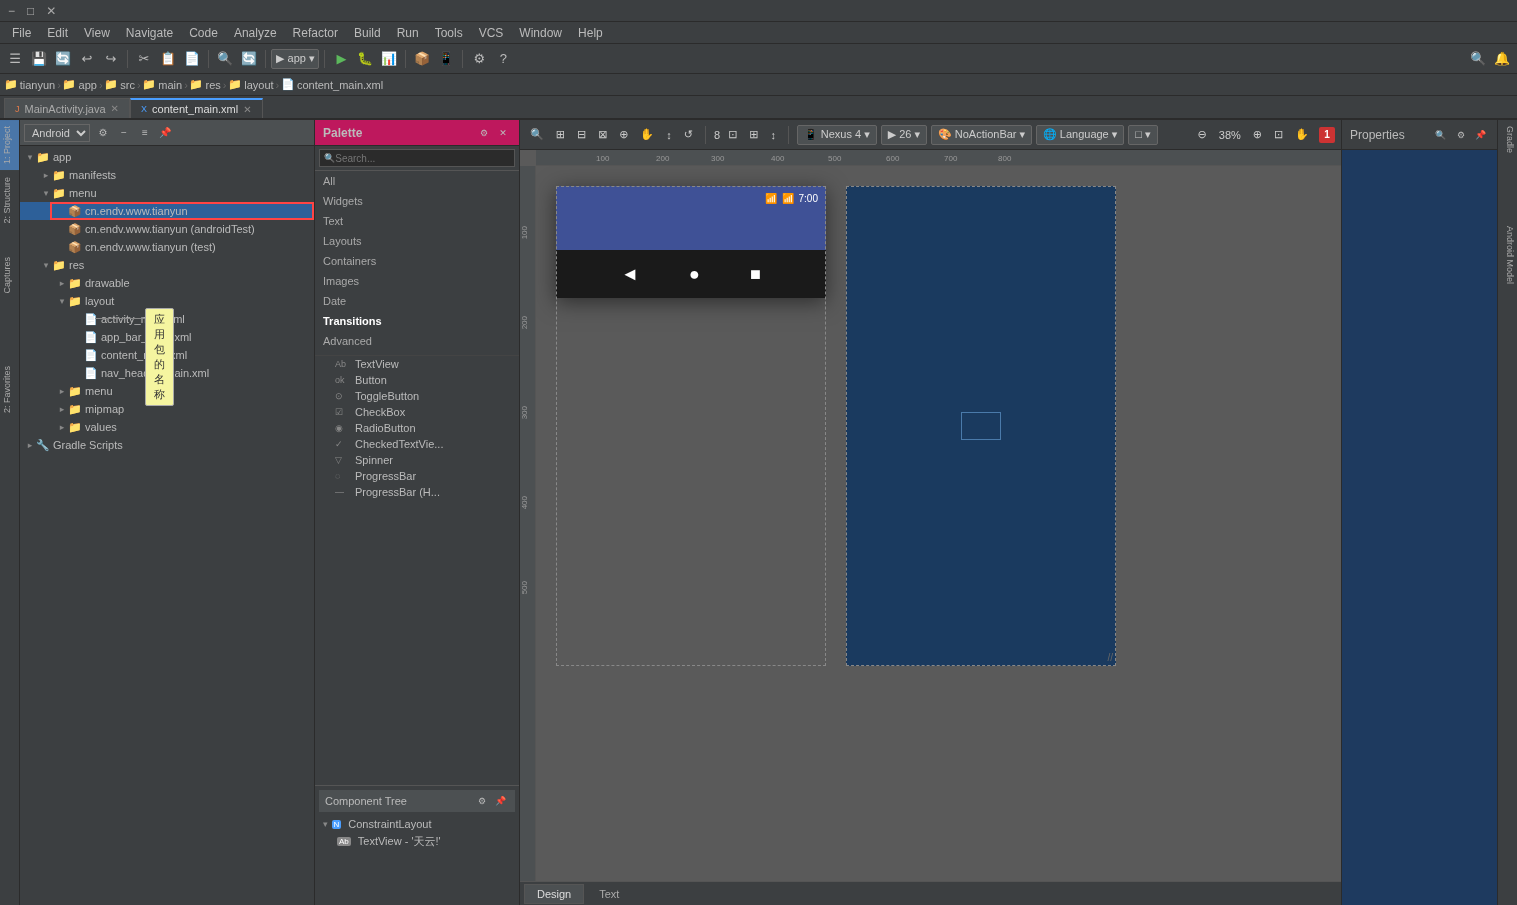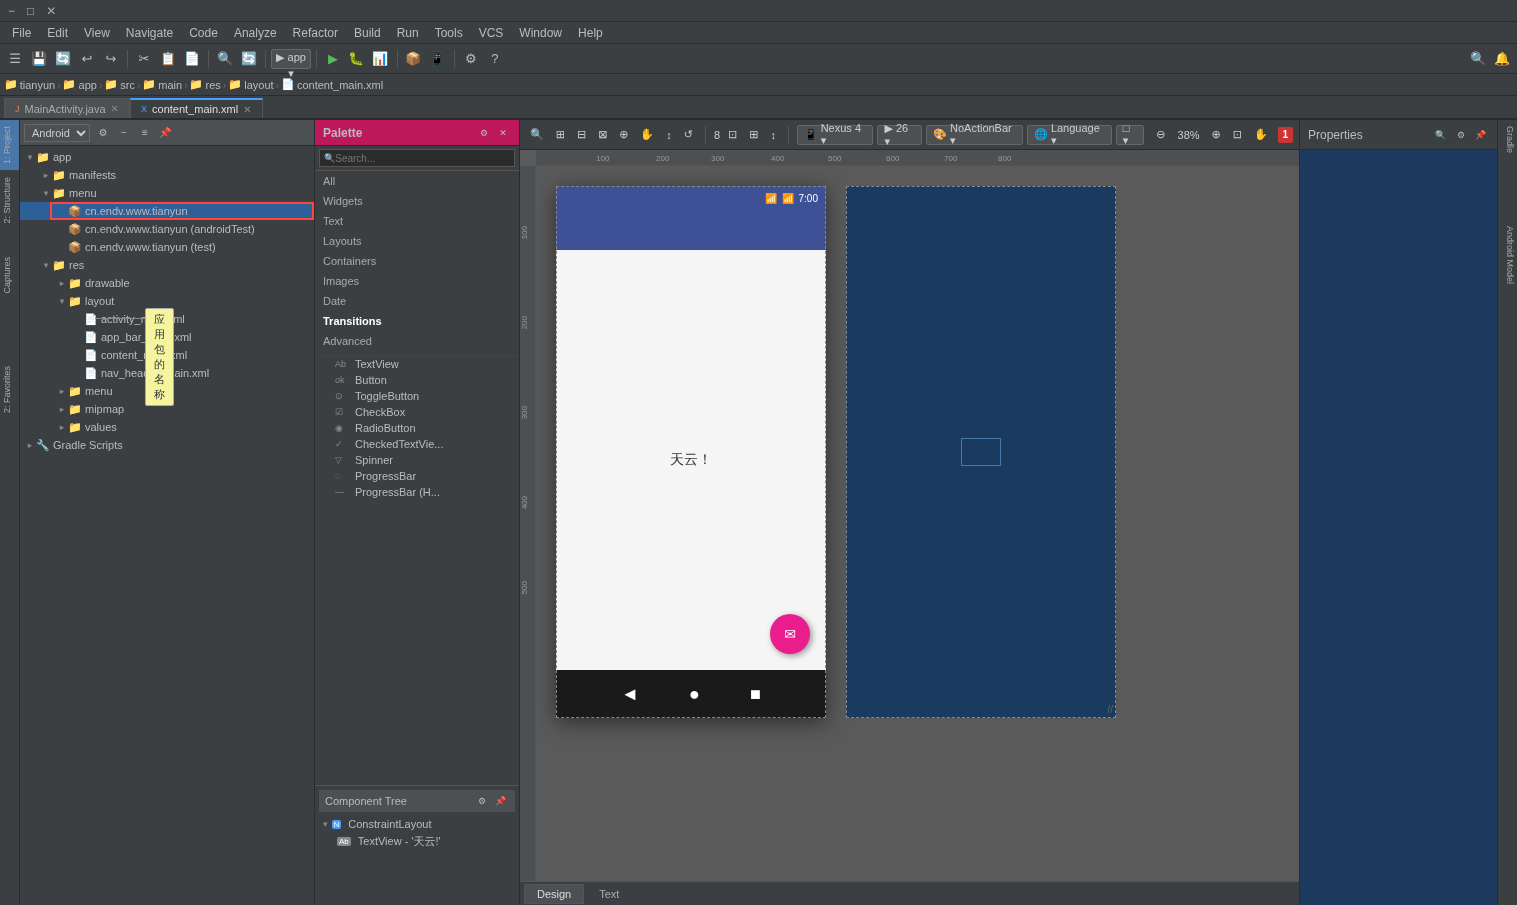--- a/index.html
+++ b/index.html
@@ -75,21 +75,20 @@
       border: 1px solid #666;
       color: #ccc;
       font-size: 11px;
       padding: 1px 4px;
       cursor: pointer;
       height: 20px;
       display: flex;
       align-items: center;
       gap: 3px;
       border-radius: 2px;
-      flex-direction: column;
     }
 
     
     #navbar {
       background: #3c3f41;
       height: 22px;
       display: flex;
       align-items: center;
       padding: 0 4px;
       border-bottom: 1px solid #2b2b2b;
@@ -832,27 +831,20 @@
             <div class="phone-screen" style="width:270px;">
 
               <div class="phone-status-bar">
                 <span>📶</span>
                 <span>📶</span>
                 <span>7:00</span>
               </div>
 
               <div class="phone-toolbar"></div>
 
-              <div class="phone-content" style="min-height:420px;">
-                <span style="font-size:14px;color:#333;">天云！</span>
-
-                <div class="fab-button">
-                  <span style="font-size:14px;">✉</span>
-                </div>
-              </div>
 
               <div class="phone-nav-bar">
                 <span class="phone-nav-btn">◄</span>
                 <span class="phone-nav-btn">●</span>
                 <span class="phone-nav-btn">■</span>
               </div>
             </div>
 
             <div style="position:absolute;top:0;left:0;right:0;bottom:0;border:1px dashed #888;pointer-events:none;"></div>
           </div>
@@ -870,21 +862,21 @@
     <div id="bottom-tabs">
       <div class="bottom-tab active">
         <span>Design</span>
       </div>
       <div class="bottom-tab">
         <span>Text</span>
       </div>
     </div>
   </div>
 
-  <div id="right-panel" style="width:198px;">
+  <div id="right-panel" style="width:156px;">
     <div id="properties-header">
       <span>Properties</span>
       <div style="display:flex;gap:4px;">
         <button class="tb-btn" style="width:16px;height:16px;font-size:9px;">🔍</button>
         <button class="tb-btn" style="width:16px;height:16px;font-size:9px;">⚙</button>
         <button class="tb-btn" style="width:16px;height:16px;font-size:9px;">📌</button>
       </div>
     </div>
     <div id="properties-content" style="flex:1; background:#1e3a5f;">
     </div>

